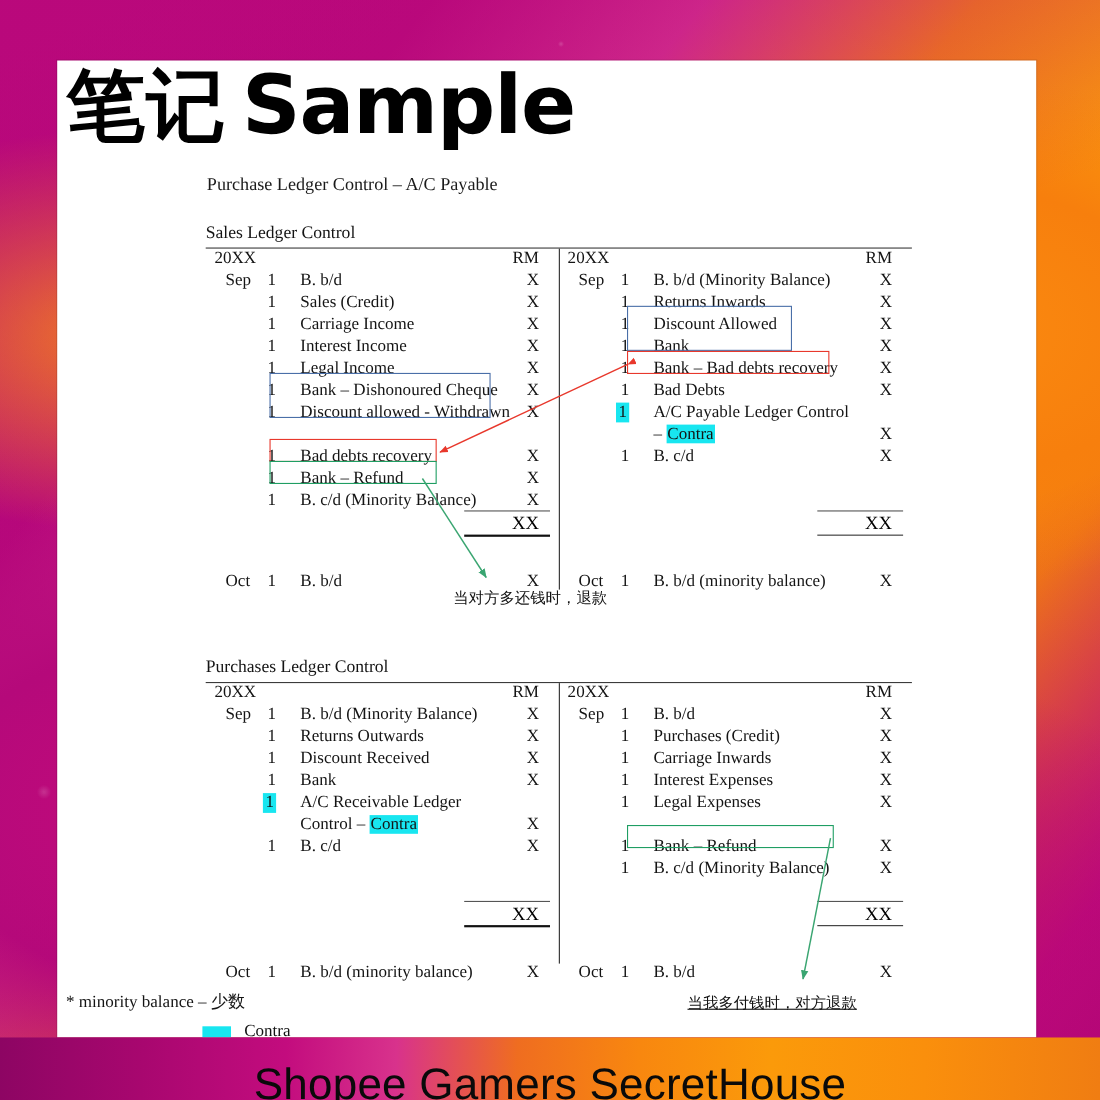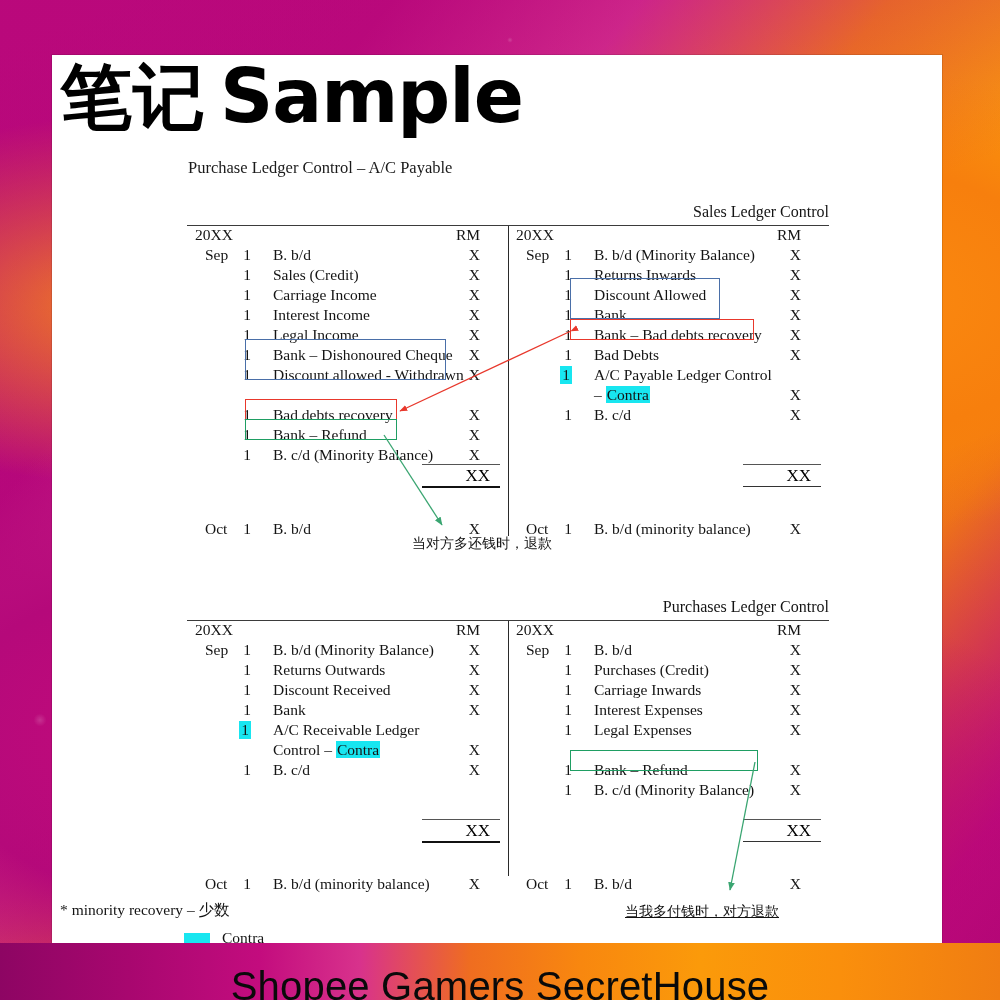--- a/index.html
+++ b/index.html
@@ -93,21 +93,21 @@
     white-space: nowrap;
   }
 
   
   .ledger {
     position: absolute;
     left: 135px;
     width: 642px;
   }
   .ledger-title {
-    text-align: right;
+    text-align: left;
     font-size: 16px;
     color: #141414;
     margin-bottom: 4px;
     line-height: 1.1;
   }
 
   .ledger-body {
     position: relative;
     border-top: 1.6px solid #3b3b3b;
   }
@@ -133,21 +133,21 @@
     position: relative;
     height: 20px;
     font-size: 15.5px;
     color: #141414;
     white-space: nowrap;
   }
   .row .yr    { position: absolute; left: 8px;  top: 0; }
   .row .mo    { position: absolute; left: 18px; top: 0; }
   .row .dy    { position: absolute; left: 52px; top: 0; width: 12px; text-align: right; }
   .row .dsc   { position: absolute; left: 70px; top: 0; margin-left: 16px; }
-  .row .amt   { position: absolute; right: 28px; top: 0; font-family: Liberation Serif, serif; }
+  .row .amt   { position: absolute; right: 18px; top: 0; font-family: Liberation Serif, serif; }
   .row.spacer { height: 20px; }
 
   
   .total-row { position: relative; height: 20px; font-size: 17px; }
   .total-rule-top {
     position: absolute; right: 8px; width: 78px; top: -2px;
     border-top: 1.4px solid #555;
   }
   .total-rule-bot {
     position: absolute; right: 8px; width: 78px; top: 20px;
@@ -562,21 +562,21 @@
       <line x1="519" y1="276" x2="348" y2="356" stroke="#e8382c" stroke-width="1.3" marker-end="url(#arrow-red)" marker-start="url(#arrow-red-start)"></line>
 
       <path d="M 332,380 L 390,470" stroke="#3aa571" stroke-width="1.3" fill="none" marker-end="url(#arrow-green)"></path>
 
       <path d="M 703,707 L 678,835" stroke="#3aa571" stroke-width="1.3" fill="none" marker-end="url(#arrow-green)"></path>
     </svg>
 
     <div class="cn-note" style="left:320px; top:480px;margin-left:40px;">当对方多还钱时，退款</div>
     <div class="cn-note" style="left:573px; top:848px;text-decoration:underline;">当我多付钱时，对方退款</div>
 
-    <div class="footnote" style="left:8px; top:845px;">* minority recovery – 少数</div>
+    <div class="footnote" style="left:8px; top:845px;">* minority balance – 少数</div>
     <div class="legend-swatch" style="left:132px; top:878px;"></div>
     <div class="legend-label" style="left:170px; top:874px;">Contra</div>
   </div>
 
   <div id="banner">
     <div class="banner-bg"></div>
     <div class="banner-text">Shopee Gamers SecretHouse</div>
   </div>
 
 </div>

